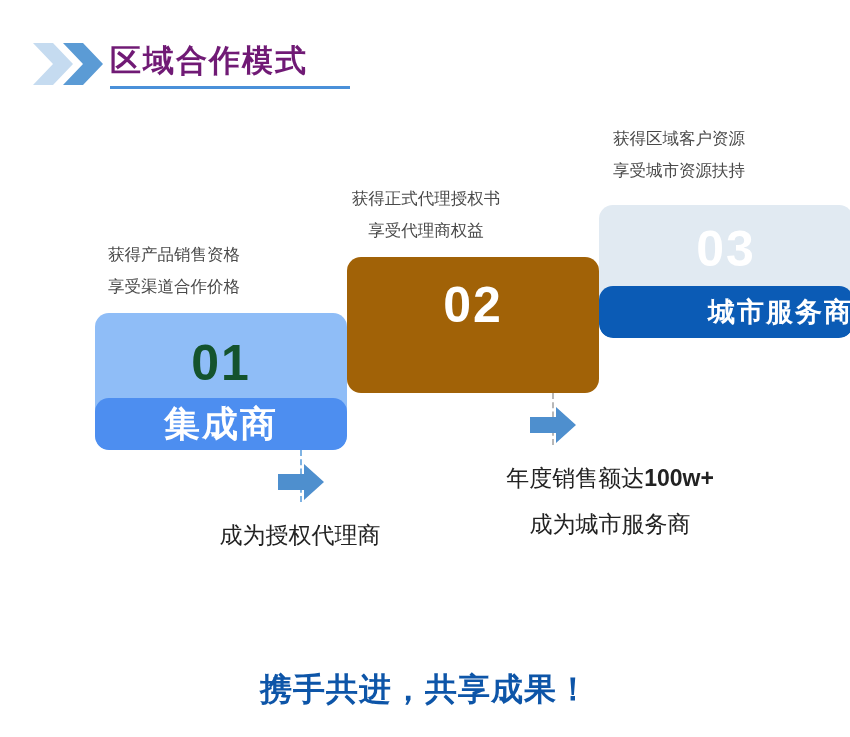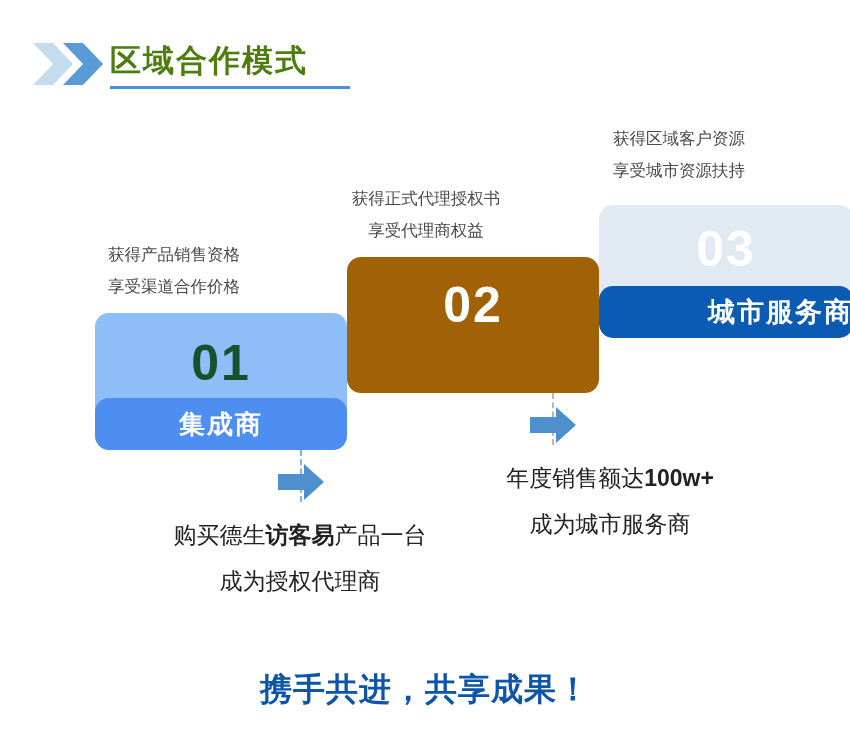--- a/index.html
+++ b/index.html
@@ -32,21 +32,21 @@
     height: 42px;
   }
   #chevron-group svg { display: block; }
 
   #header-title {
     position: absolute;
     left: 110px;
     top: 40px;
     font-size: 31px;
     font-weight: bold;
-    color: #4d7c0f;
+    color: #701a75;
     letter-spacing: 2px;
     line-height: 42px;
     white-space: nowrap;
   }
   #header-underline {
     position: absolute;
     left: 110px;
     top: 86px;
     width: 240px;
     height: 3px;
@@ -106,21 +106,21 @@
     top: 313px;
     width: 252px;
     height: 137px;
     background: #8fbdf7;
     z-index: 3;
   }
   #card-01 .card-number { top: 20px; }
   #card-01 .card-label {
     height: 52px;
     line-height: 52px;
-    font-size: 26px;
+    font-size: 36px;
     background: #4d8ef0;
   }
 
   
   #card-02 {
     left: 300px;
     top: 257px;
     width: 252px;
     height: 136px;
     background: #a16207;
@@ -242,23 +242,20 @@
     <div class="card-label">城市服务商</div>
   </div>
 
   <div class="flow-arrow" style="left:278px; top:462px;">
     <svg width="46" height="40" viewBox="0 0 46 40" xmlns="http://www.w3.org/2000/svg">
       <polygon points="0,12 26,12 26,2 46,20 26,38 26,28 0,28" fill="#4e8fce"></polygon>
     </svg>
   </div>
 
   <div class="bottom-note" style="left:80px; top:512px; width:440px;">
-    <div>
-      <span>购买德生</span><b>访客易</b><span>产品一台</span>
-    </div>
     <div>成为授权代理商</div>
   </div>
 
   <div class="flow-arrow" style="left:530px; top:405px;">
     <svg width="46" height="40" viewBox="0 0 46 40" xmlns="http://www.w3.org/2000/svg">
       <polygon points="0,12 26,12 26,2 46,20 26,38 26,28 0,28" fill="#4e8fce"></polygon>
     </svg>
   </div>
 
   <div class="bottom-note" style="left:400px; top:455px; width:420px;">

